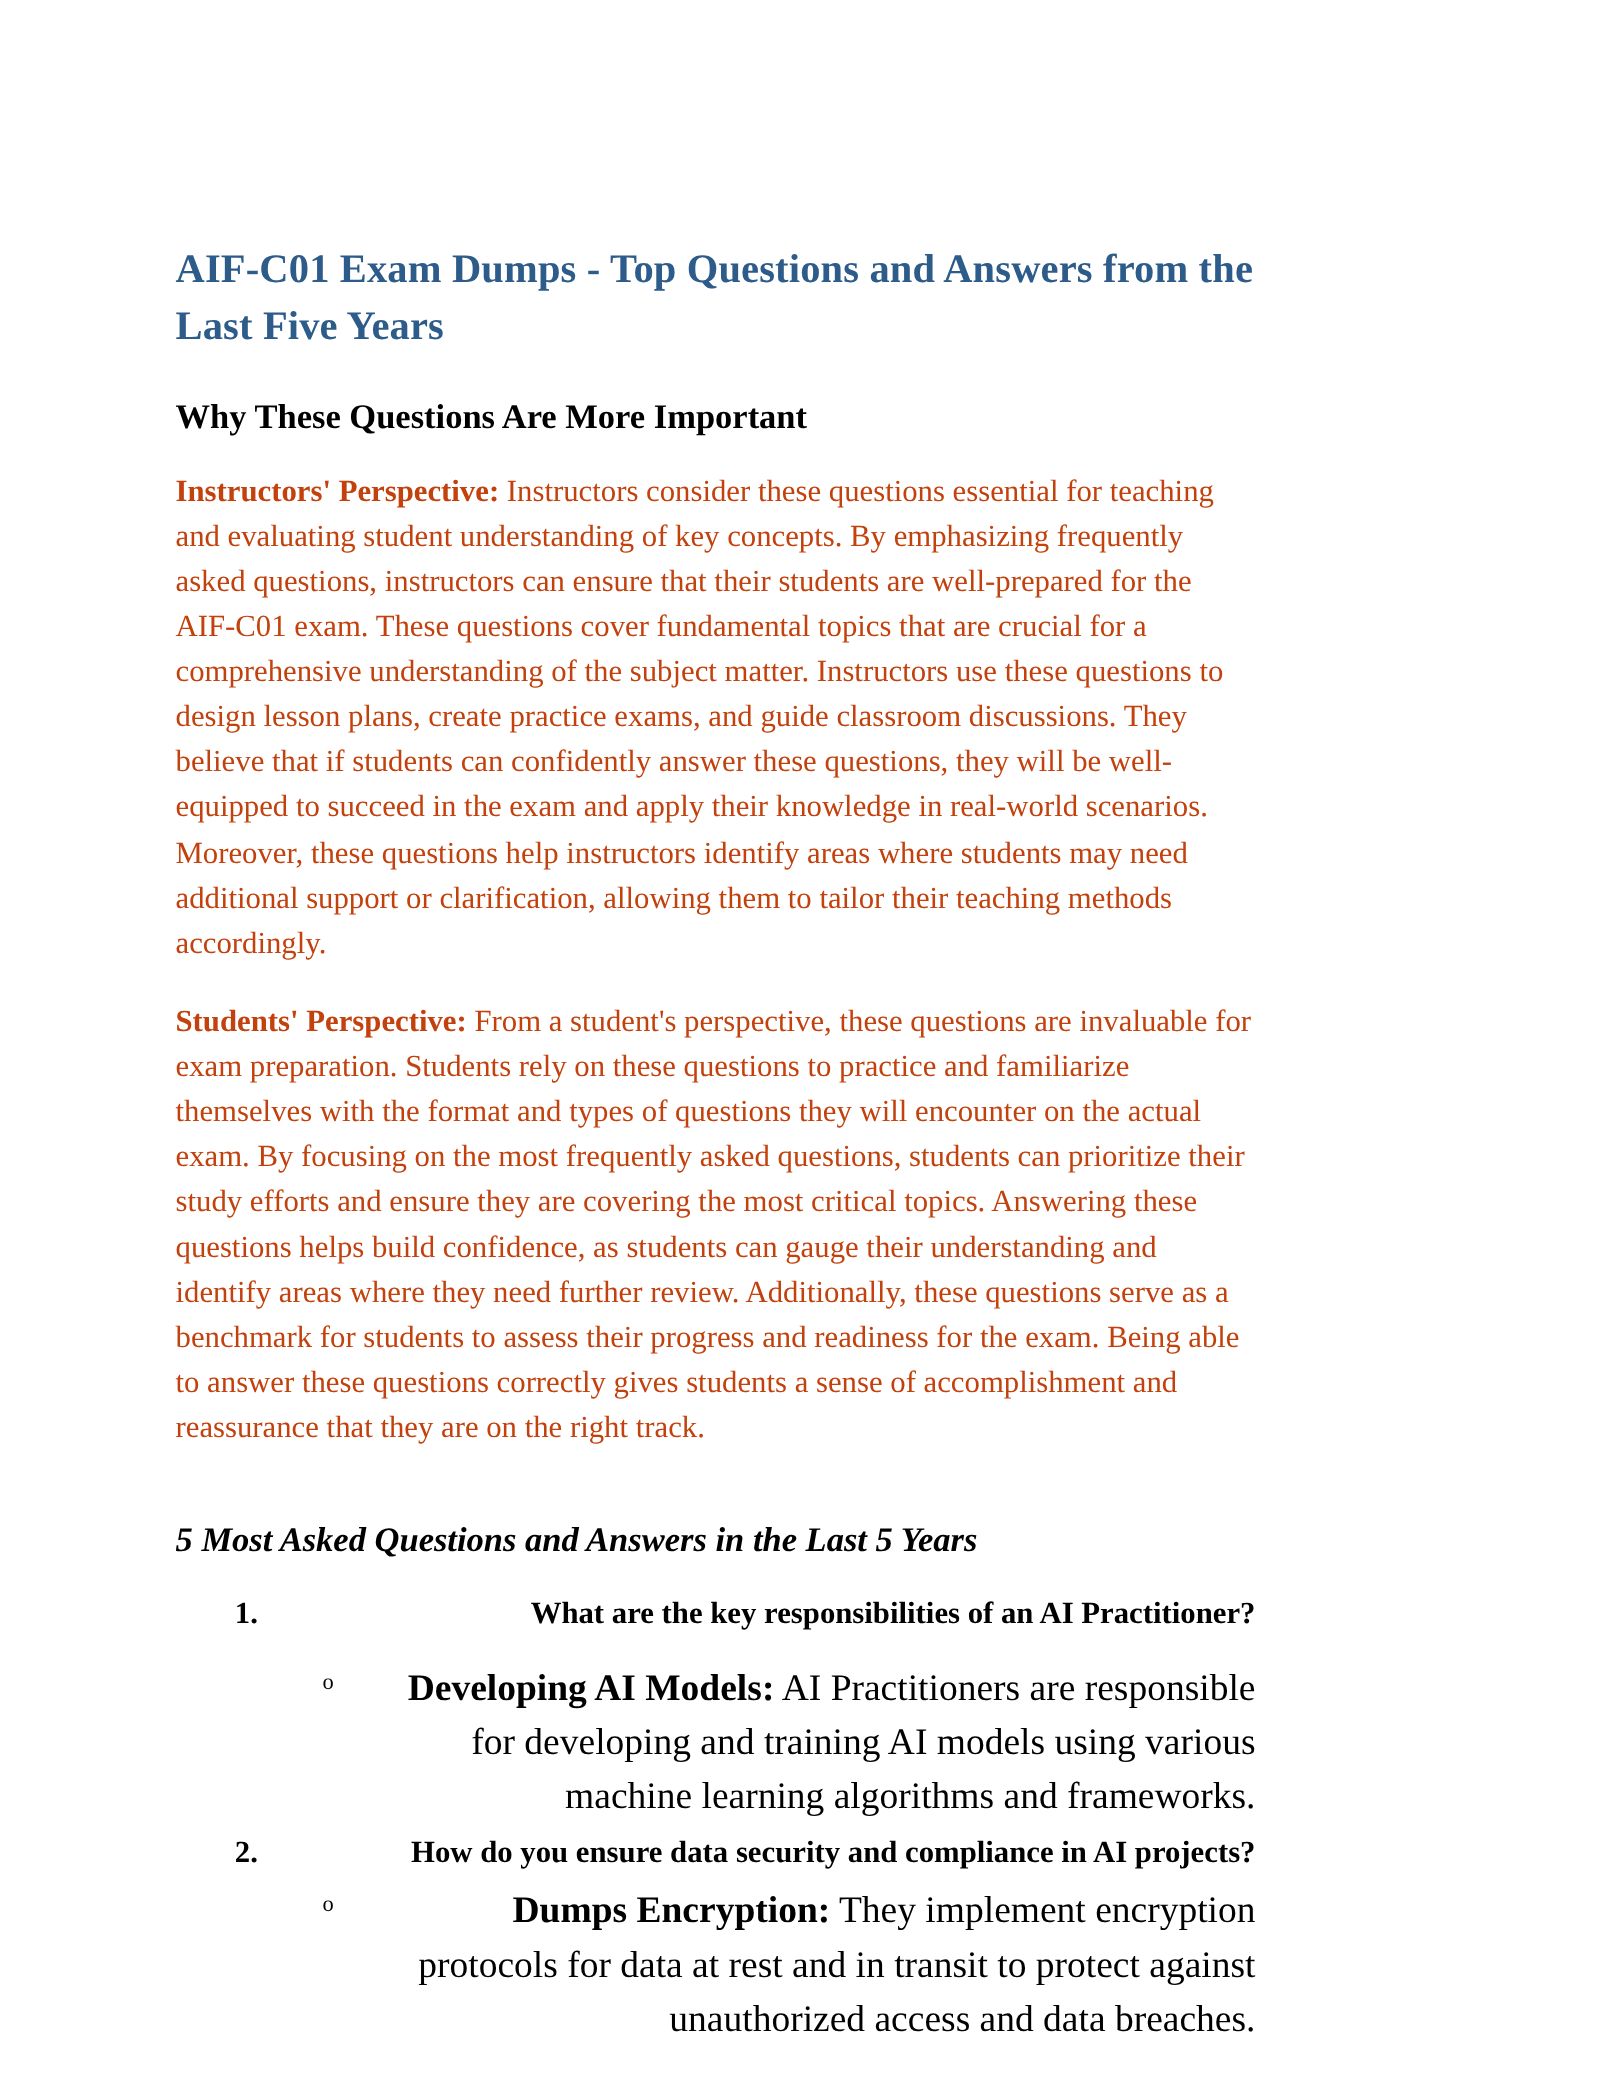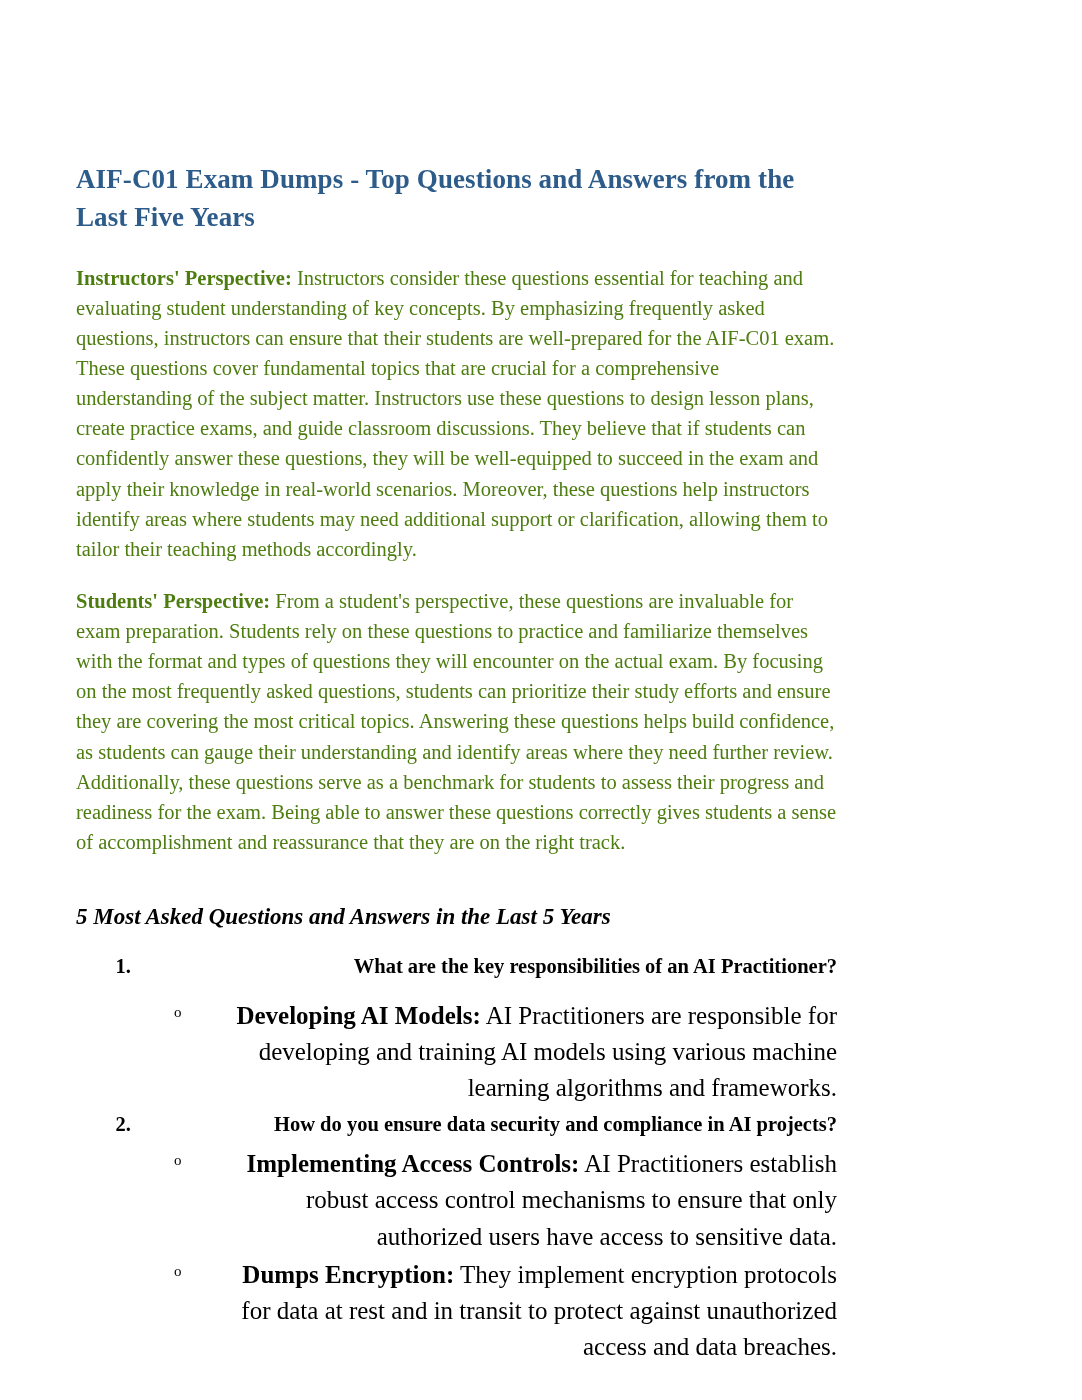--- a/index.html
+++ b/index.html
@@ -10,21 +10,21 @@
   body {
     width: 1082px;
     height: 1400px;
     font-family: "Liberation Serif", serif;
     color: #000000;
   }
   .page {
     width: 962px;
     height: 1400px;
     box-sizing: border-box;
-    padding: 160px 125px 0 76px;
+    padding: 160px 125px 0 117px;
     position: relative;
   }
   .doc-title {
     color: #2E5C8A;
     font-family: "Liberation Serif", serif;
     font-size: 27px;
     font-weight: bold;
     line-height: 1.42;
     margin: 0 0 26px 0;
     letter-spacing: 0.1px;
@@ -35,21 +35,21 @@
     font-weight: bold;
     margin: 0 0 20px 0;
     line-height: 1.3;
     color: #000;
   }
   p.body-para {
     font-size: 20.5px;
     line-height: 1.47;
     margin: 0 0 22px 0;
     text-align: left;
-    color: #4d7c0f;
+    color: #c2410c;
   }
   .lead {
     font-weight: bold;
   }
   .qa-list {
     list-style: decimal;
     margin: 0;
     padding-left: 60px;
   }
   .qa-list > li {
@@ -88,20 +88,21 @@
   }
   .gap-small { margin-top: 16px; }
 </style>
 </head>
 <body>
 
 <div class="page">
 
   <h1 class="doc-title">AIF-C01 Exam Dumps - Top Questions and Answers from the Last Five Years</h1>
 
+  <h2 class="section-heading">Why These Questions Are More Important</h2>
 
   <p class="body-para">
     <span class="lead">Instructors' Perspective:</span><span> Instructors consider these questions essential for teaching and evaluating student understanding of key concepts. By emphasizing frequently asked questions, instructors can ensure that their students are well-prepared for the AIF-C01 exam. These questions cover fundamental topics that are crucial for a comprehensive understanding of the subject matter. Instructors use these questions to design lesson plans, create practice exams, and guide classroom discussions. They believe that if students can confidently answer these questions, they will be well-equipped to succeed in the exam and apply their knowledge in real-world scenarios. Moreover, these questions help instructors identify areas where students may need additional support or clarification, allowing them to tailor their teaching methods accordingly.</span>
   </p>
 
   <p class="body-para">
     <span class="lead">Students' Perspective:</span><span> From a student's perspective, these questions are invaluable for exam preparation. Students rely on these questions to practice and familiarize themselves with the format and types of questions they will encounter on the actual exam. By focusing on the most frequently asked questions, students can prioritize their study efforts and ensure they are covering the most critical topics. Answering these questions helps build confidence, as students can gauge their understanding and identify areas where they need further review. Additionally, these questions serve as a benchmark for students to assess their progress and readiness for the exam. Being able to answer these questions correctly gives students a sense of accomplishment and reassurance that they are on the right track.</span>
   </p>
 
   <h2 class="section-heading" style="margin-top:45px;font-style:italic;">5 Most Asked Questions and Answers in the Last 5 Years</h2>
@@ -112,22 +113,19 @@
       <ul class="sub-list gap-small">
         <li>
           <span class="term">Developing AI Models:</span><span> AI Practitioners are responsible for developing and training AI models using various machine learning algorithms and frameworks.</span>
         </li>
       </ul>
     </li>
     <li>
       <span>How do you ensure data security and compliance in AI projects?</span>
       <ul class="sub-list">
         <li>
-          <span class="term">Implementing Access Controls:</span><span> AI Practitioners establish robust access control mechanisms to ensure that only authorized users have access to sensitive data.</span>
-        </li>
-        <li>
           <span class="term">Dumps Encryption:</span><span> They implement encryption protocols for data at rest and in transit to protect against unauthorized access and data breaches.</span>
         </li>
       </ul>
     </li>
   </ol>
 
 </div>
 
 </body></html>

